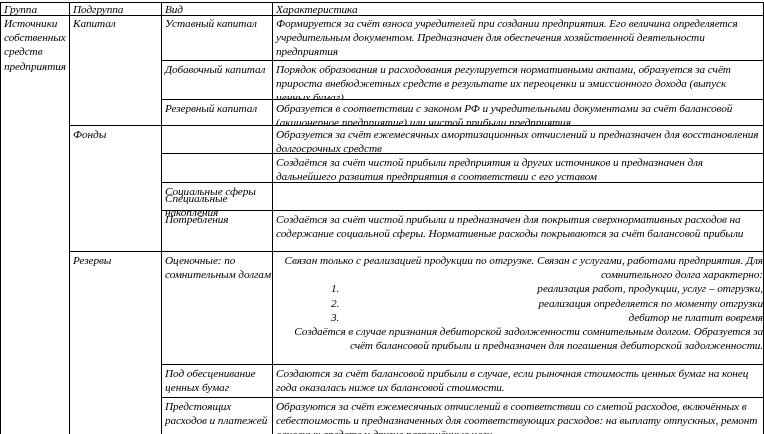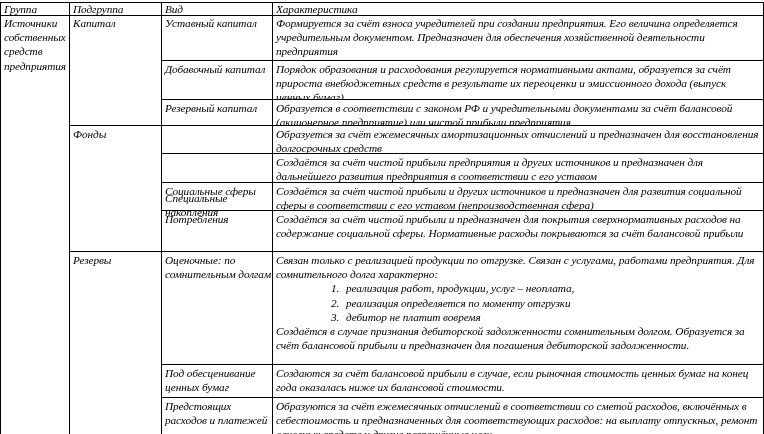--- a/index.html
+++ b/index.html
@@ -39,30 +39,29 @@
 
   <div class="cell" style="left:162px;top:99px;width:110px;height:24px;">Резервный капитал</div>
   <div class="cell char" style="left:273px;top:99px;width:490px;height:24px;">Образуется в соответствии  с законом РФ и учредительными документами за счёт балансовой (акционерное  предприятие)  или  чистой  прибыли предприятия</div>
 
   <div class="cell char" style="left:273px;top:125px;width:490px;height:26px;">Образуется за счёт ежемесячных амортизационных  отчислений  и предназначен  для восстановления долгосрочных средств</div>
 
   <div class="cell" style="left:162px;top:153px;width:110px;height:27px;margin-top:36px;">Специальные накопления</div>
   <div class="cell char" style="left:273px;top:153px;width:490px;height:27px;">Создаётся за счёт чистой прибыли предприятия  и других источников и предназначен для дальнейшего развития  предприятия  в соответствии с его уставом</div>
 
   <div class="cell" style="left:162px;top:182px;width:110px;height:26px;">Социальные сферы</div>
-  <div class="cell char" style="left:273px;top:182px;width:490px;height:26px;">Создаётся за счёт чистой прибыли и других источников  и предназначен  для развития социальной сферы в соответствии  с его уставом (непроизводственная  сфера)</div>
 
   <div class="cell" style="left:162px;top:210px;width:110px;height:39px;">Потребления</div>
   <div class="cell char" style="left:273px;top:210px;width:490px;height:39px;">Создаётся за счёт чистой прибыли и предназначен  для покрытия сверхнормативных расходов на содержание  социальной  сферы. Нормативные расходы покрываются за счёт балансовой прибыли</div>
 
   <div class="cell" style="left:162px;top:251px;width:110px;height:111px;">Оценочные: по сомнительным долгам</div>
-  <div class="cell char" style="left:273px;top:251px;width:490px;height:111px;">
+  <div class="cell char" style="left:273px;top:251px;width:490px;height:111px;text-align:right;">
     <div>Связан только с реализацией  продукции  по отгрузке. Связан с услугами, работами предприятия. Для сомнительного  долга характерно:</div>
     <ul class="list">
-      <li><span class="num">1.</span><span>реализация работ, продукции,  услуг – неоплата,</span></li>
+      <li><span class="num">1.</span><span>реализация работ, продукции,  услуг – отгрузки,</span></li>
       <li><span class="num">2.</span><span>реализация определяется  по моменту отгрузки</span></li>
       <li><span class="num">3.</span><span>дебитор не платит  вовремя</span></li>
     </ul>
     <div>Создаётся в случае признания  дебиторской задолженности  сомнительным долгом. Образуется за счёт балансовой  прибыли и предназначен  для погашения  дебиторской задолженности.</div>
   </div>
 
   <div class="cell" style="left:162px;top:364px;width:110px;height:31px;">Под обесценивание ценных бумаг</div>
   <div class="cell" style="left:162px;top:397px;width:110px;height:35px;">Предстоящих расходов и платежей</div>
 
   <div class="cell char" style="left:273px;top:364px;width:490px;height:31px;">Создаются за счёт балансовой  прибыли в случае, если рыночная  стоимость ценных бумаг на конец года оказалась ниже  их балансовой  стоимости.</div>

